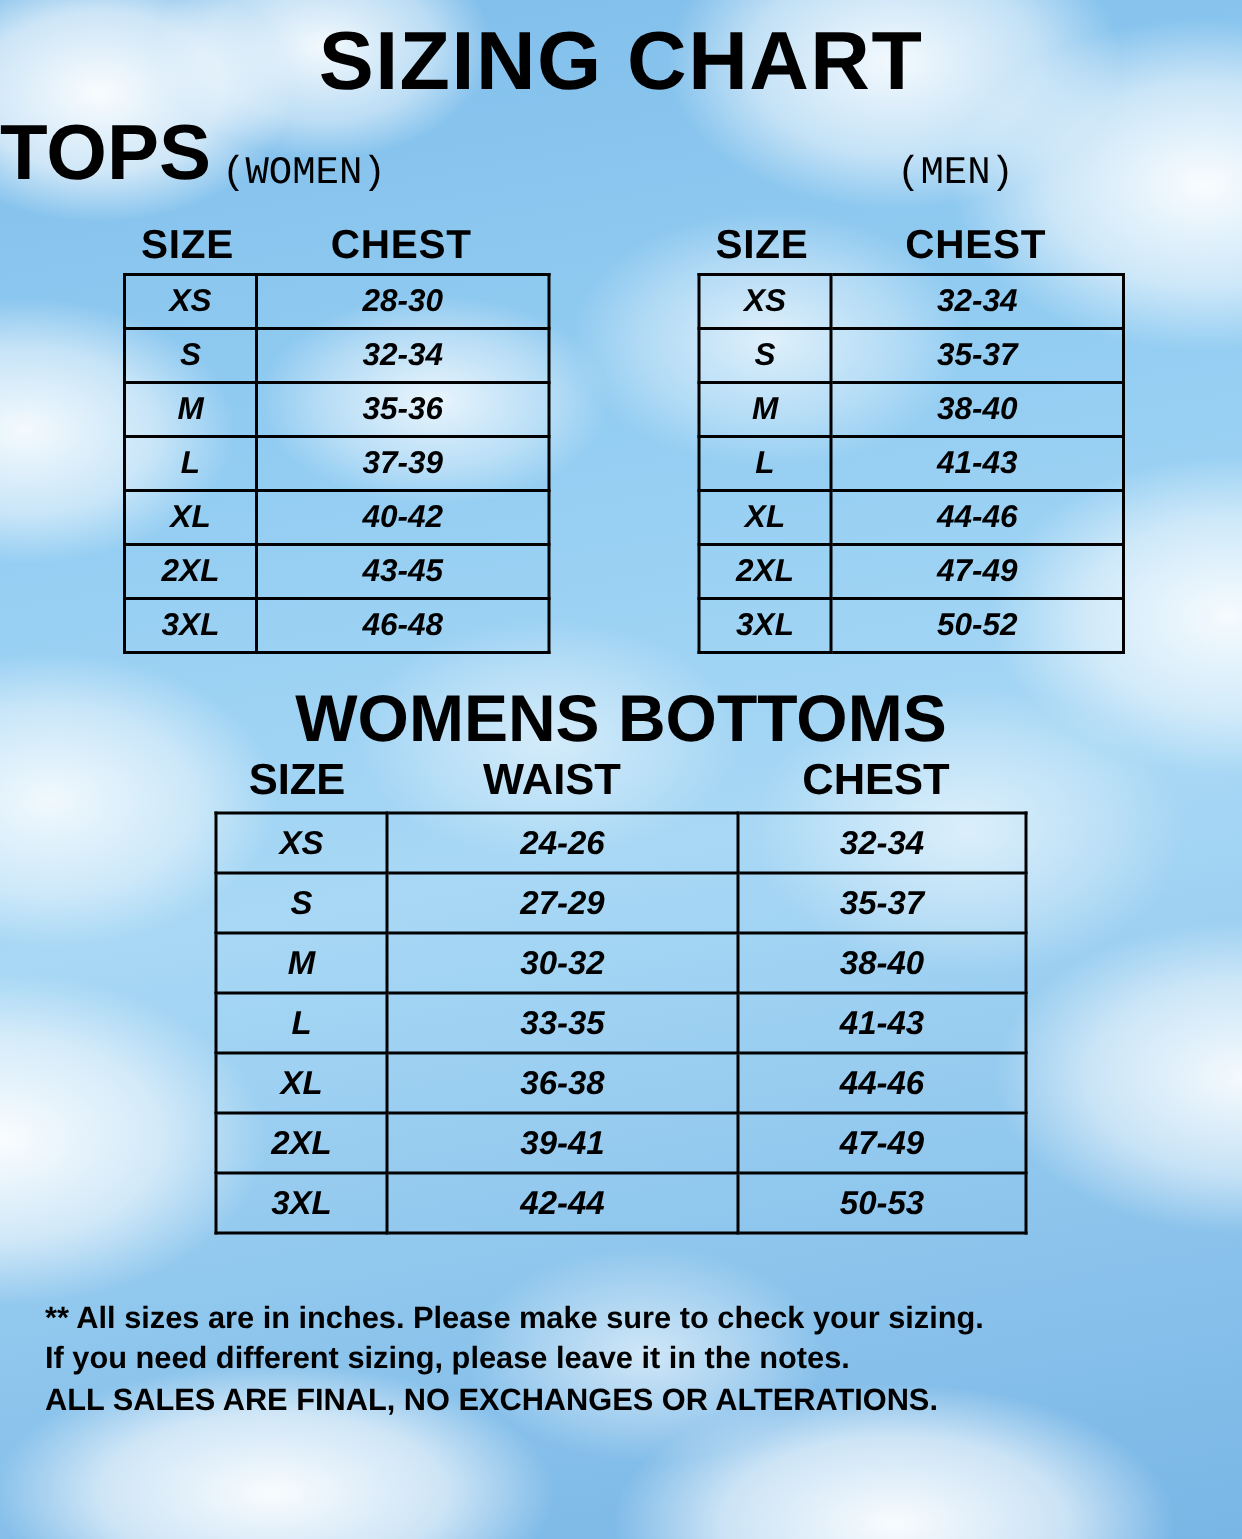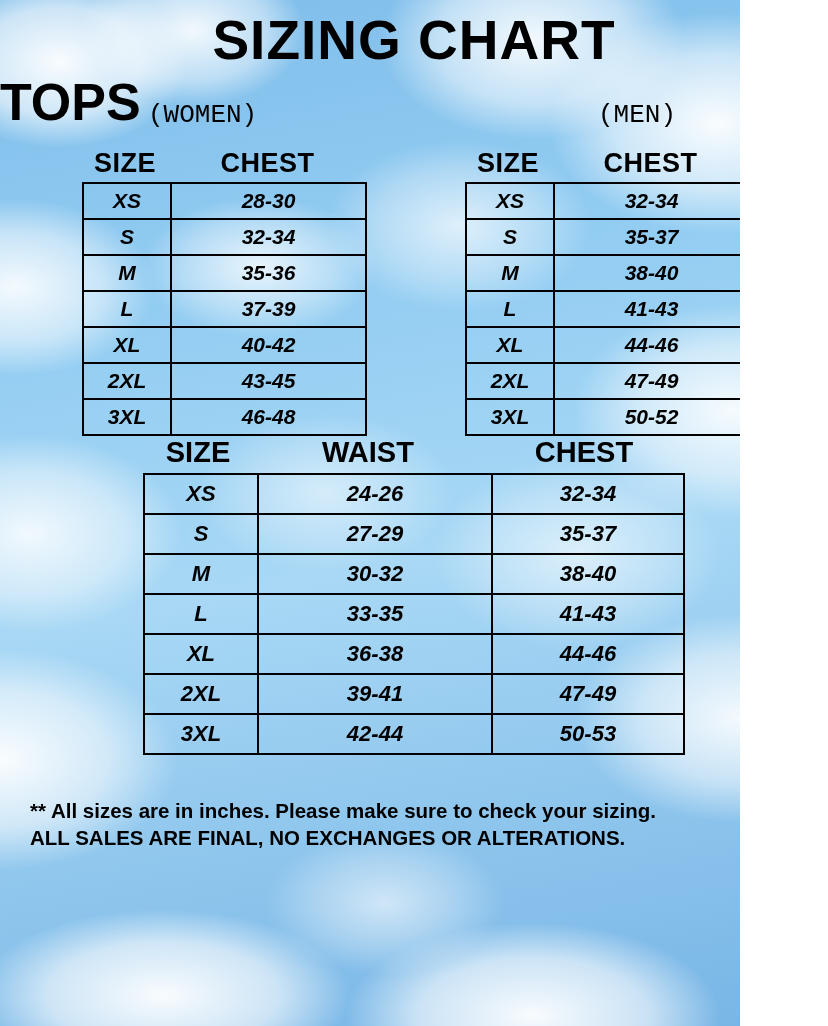--- a/index.html
+++ b/index.html
@@ -7,21 +7,21 @@
     padding: 0;
   }
   body {
     width: 828px;
     height: 1026px;
     font-family: "Liberation Sans", sans-serif;
     overflow: hidden;
   }
   #page {
     position: relative;
-    width: 740px;
+    width: 828px;
     height: 1026px;
     background: #7dd3fc;
     overflow: hidden;
   }
   
   #sky {
     position: absolute;
     inset: 0;
     background:
       radial-gradient(ellipse 180px 120px at 8% 6%, rgba(255,255,255,0.95) 0%, rgba(255,255,255,0.6) 45%, rgba(255,255,255,0) 72%),
@@ -254,20 +254,21 @@
             <tr>
               <td class="cell-size">3XL</td>
               <td class="cell-val">50-52</td>
             </tr>
           </tbody>
         </table>
       </div>
 
     </div>
 
+    <h2 class="womens-bottoms-title">WOMENS BOTTOMS</h2>
 
     <div class="bottoms-wrap">
       <div class="bottoms-headers">
         <div class="h-size">SIZE</div>
         <div class="h-waist">WAIST</div>
         <div class="h-hips">CHEST</div>
       </div>
       <table class="bottoms-table">
         <tbody>
           <tr>
@@ -304,16 +305,17 @@
             <td class="cell-size">3XL</td>
             <td class="cell-waist">42-44</td>
             <td class="cell-hips">50-53</td>
           </tr>
         </tbody>
       </table>
     </div>
 
     <div class="notes">
       <div>** All sizes are in inches. Please make sure to check your sizing.</div>
+      <div>If you need different sizing, please leave it in the notes.</div>
       <div>ALL SALES ARE FINAL, NO EXCHANGES OR ALTERATIONS.</div>
     </div>
   </div>
 </div>
 
 </body></html>

